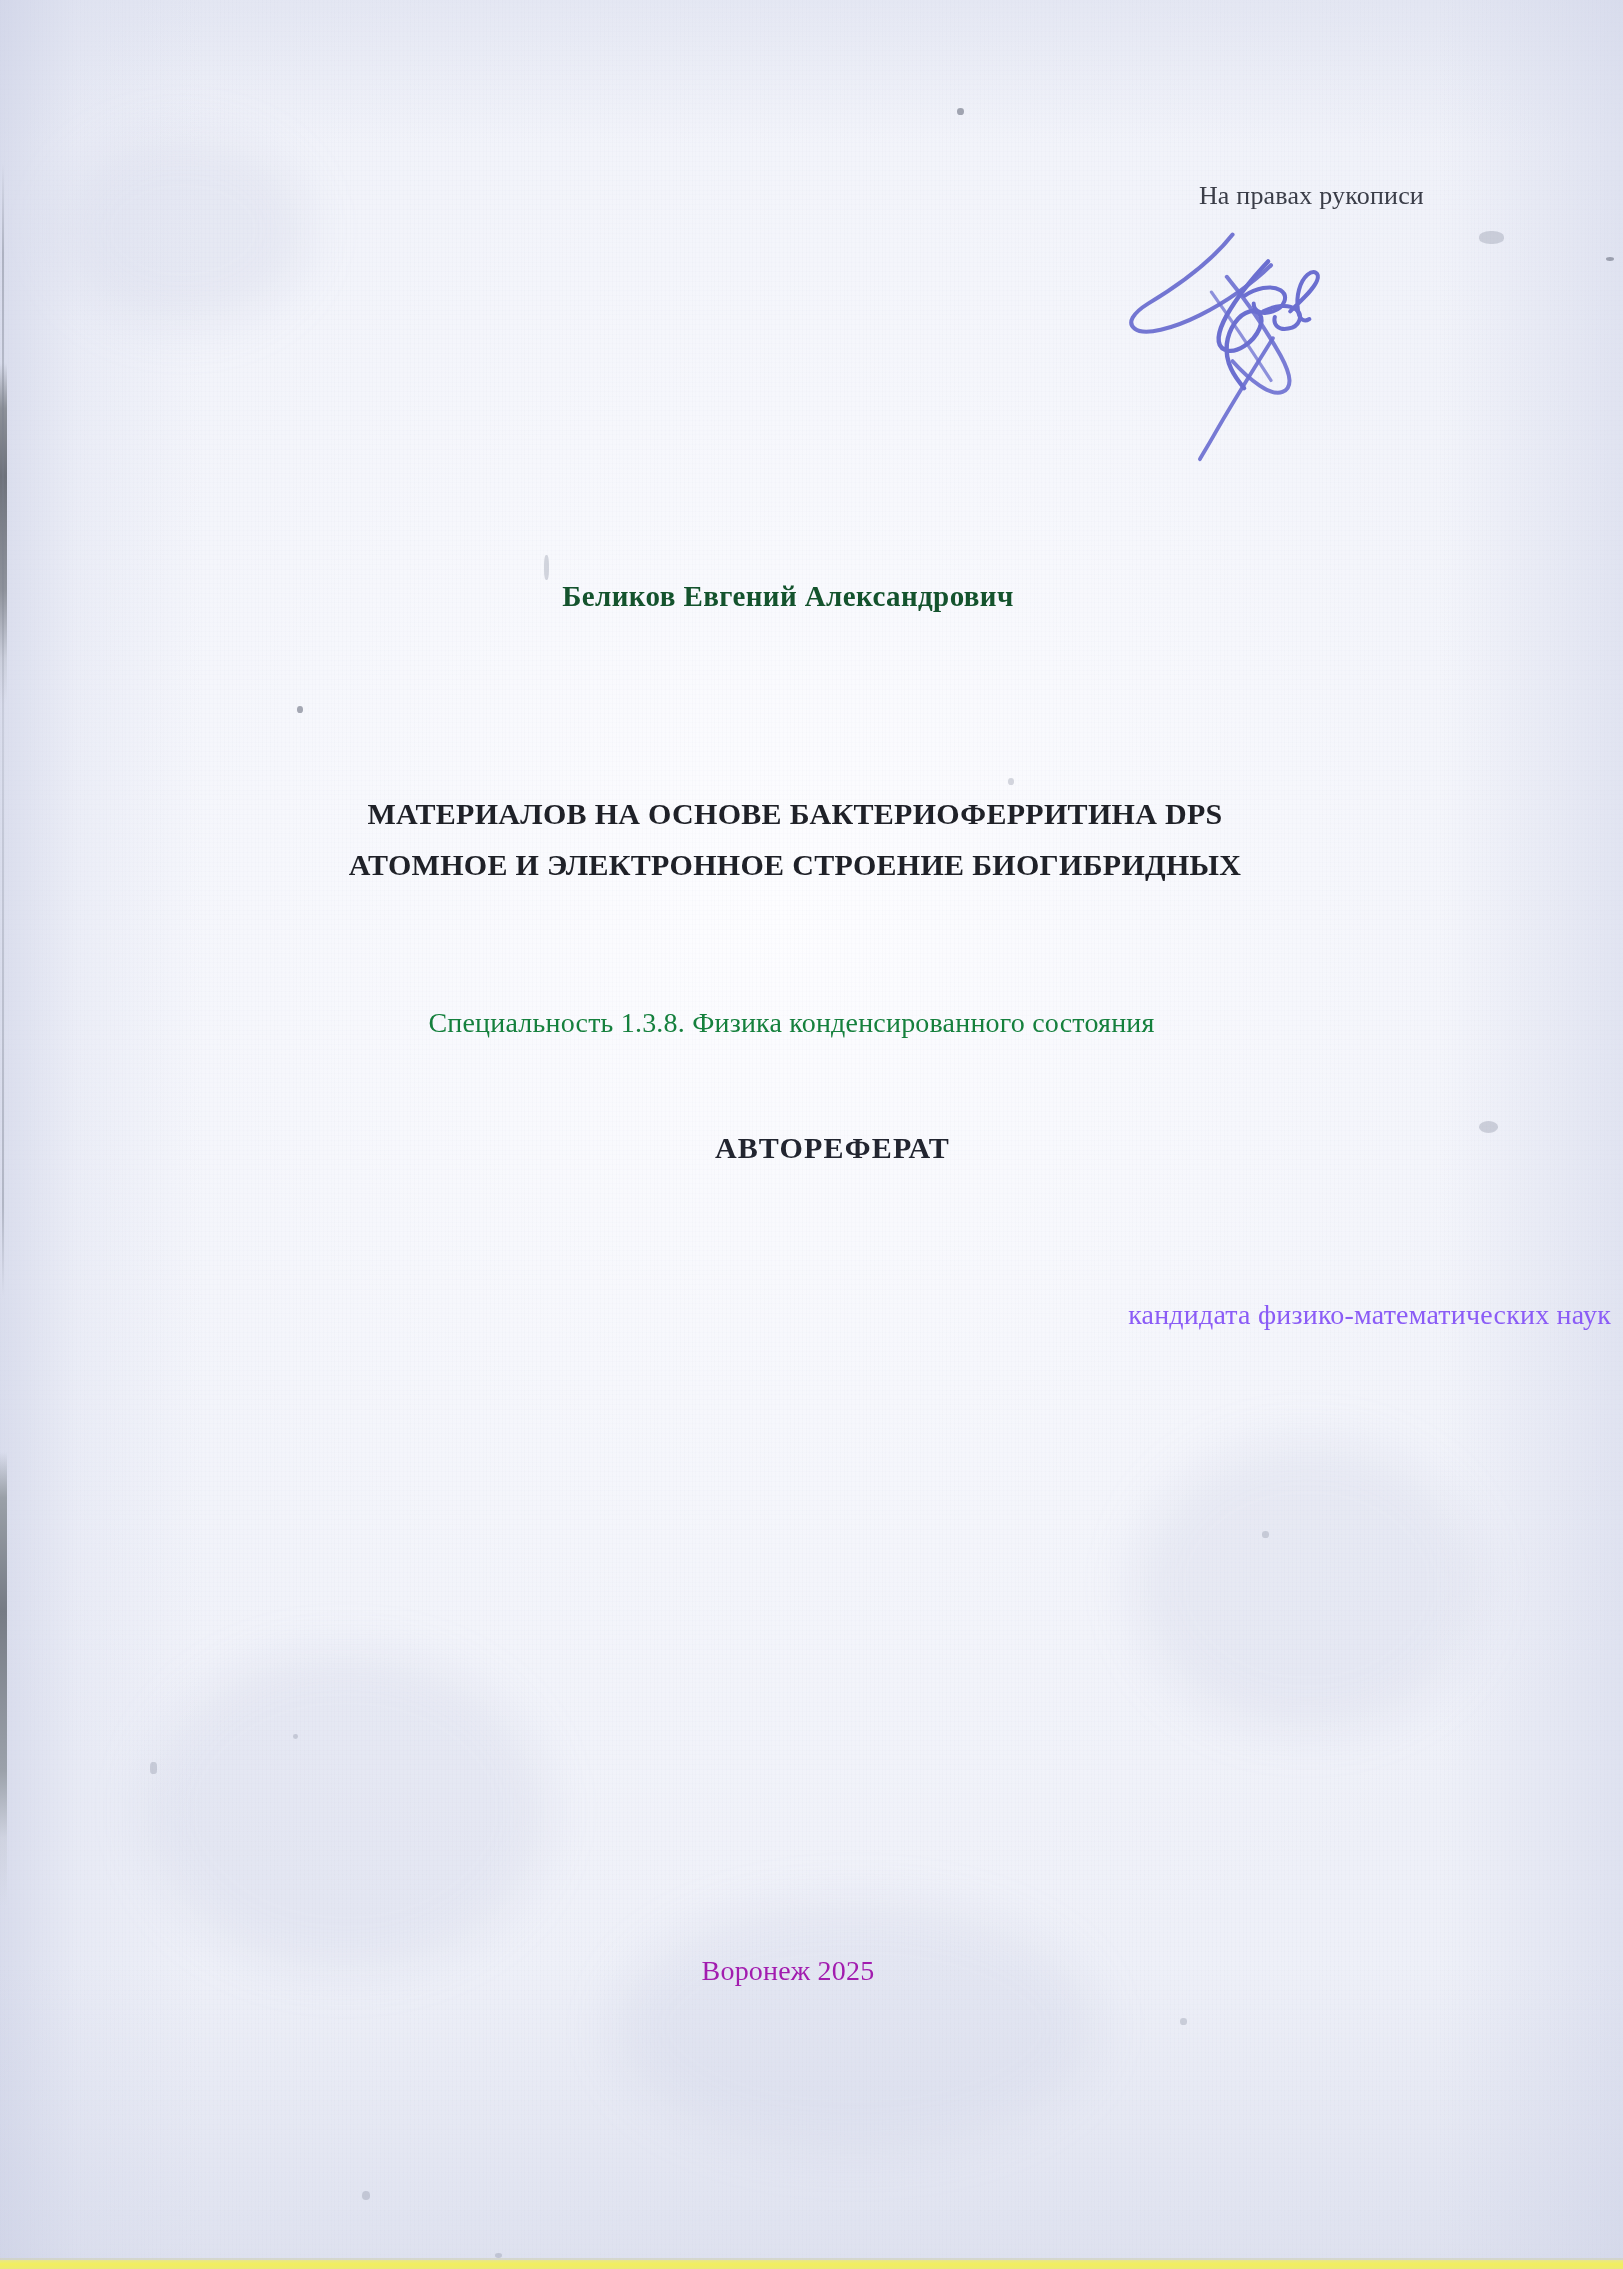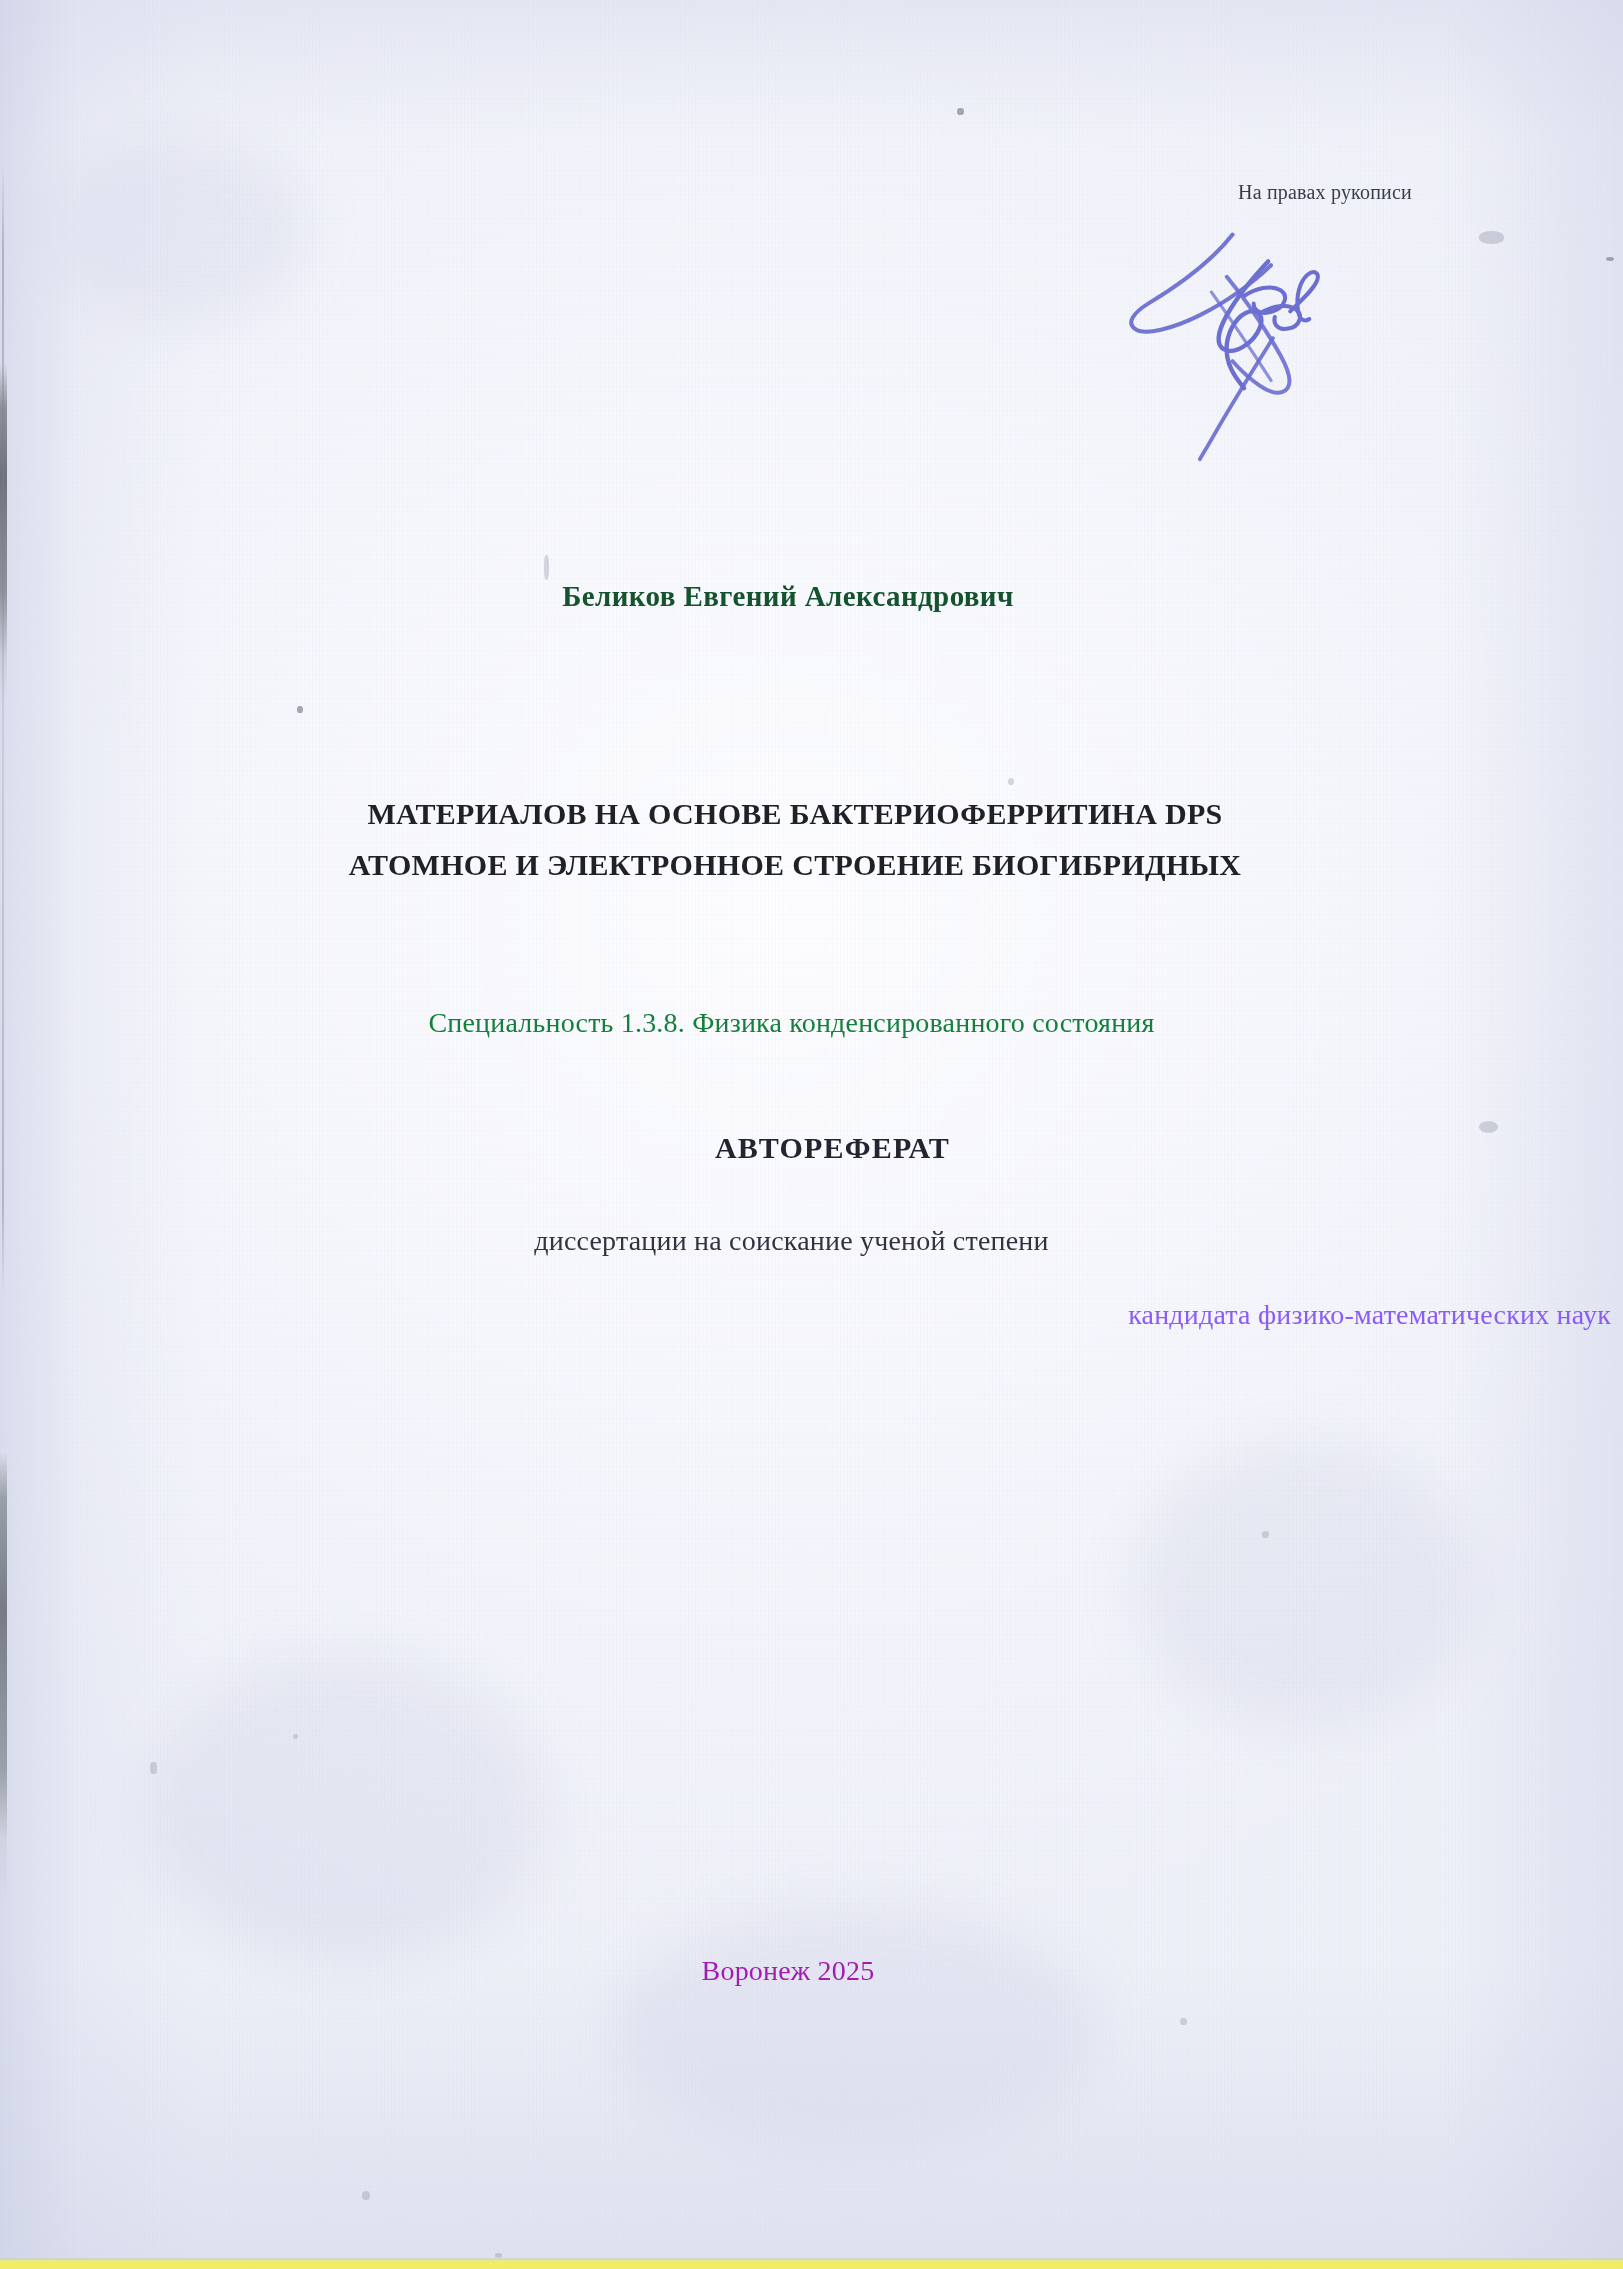--- a/index.html
+++ b/index.html
@@ -108,23 +108,24 @@
   .txt {
     position: absolute;
     white-space: nowrap;
     letter-spacing: 0.2px;
   }
 
   .manuscript-note {
     left: 0; top: 181px;
     width: 1412px;
     text-align: right;
-    font-size: 20px;
+    font-size: 26px;
     color: #3a3d48;
     white-space: normal;
+    padding-left: 12px;
   }
 
   .author-name {
     left: 0; top: 580px;
     width: 1576px;
     text-align: center;
     font-size: 29px;
     font-weight: bold;
     color: #14532d;
     letter-spacing: 0.4px;
@@ -261,20 +262,19 @@
 
   <div class="title-block">
     <span class="tl">МАТЕРИАЛОВ НА ОСНОВЕ БАКТЕРИОФЕРРИТИНА DPS</span>
     <span class="tl">АТОМНОЕ И ЭЛЕКТРОННОЕ СТРОЕНИЕ БИОГИБРИДНЫХ</span>
   </div>
 
   <div class="txt specialty">Специальность 1.3.8. Физика конденсированного состояния</div>
 
   <div class="txt abstract-heading">АВТОРЕФЕРАТ</div>
 
-  <div class="txt degree-line-1">диссертации на соискание ученой степени</div>
 
   <div class="txt degree-line-2">кандидата физико-математических наук</div>
 
   <div class="txt place-year">Воронеж 2025</div>
 
 </div>
 
 
 </body></html>

